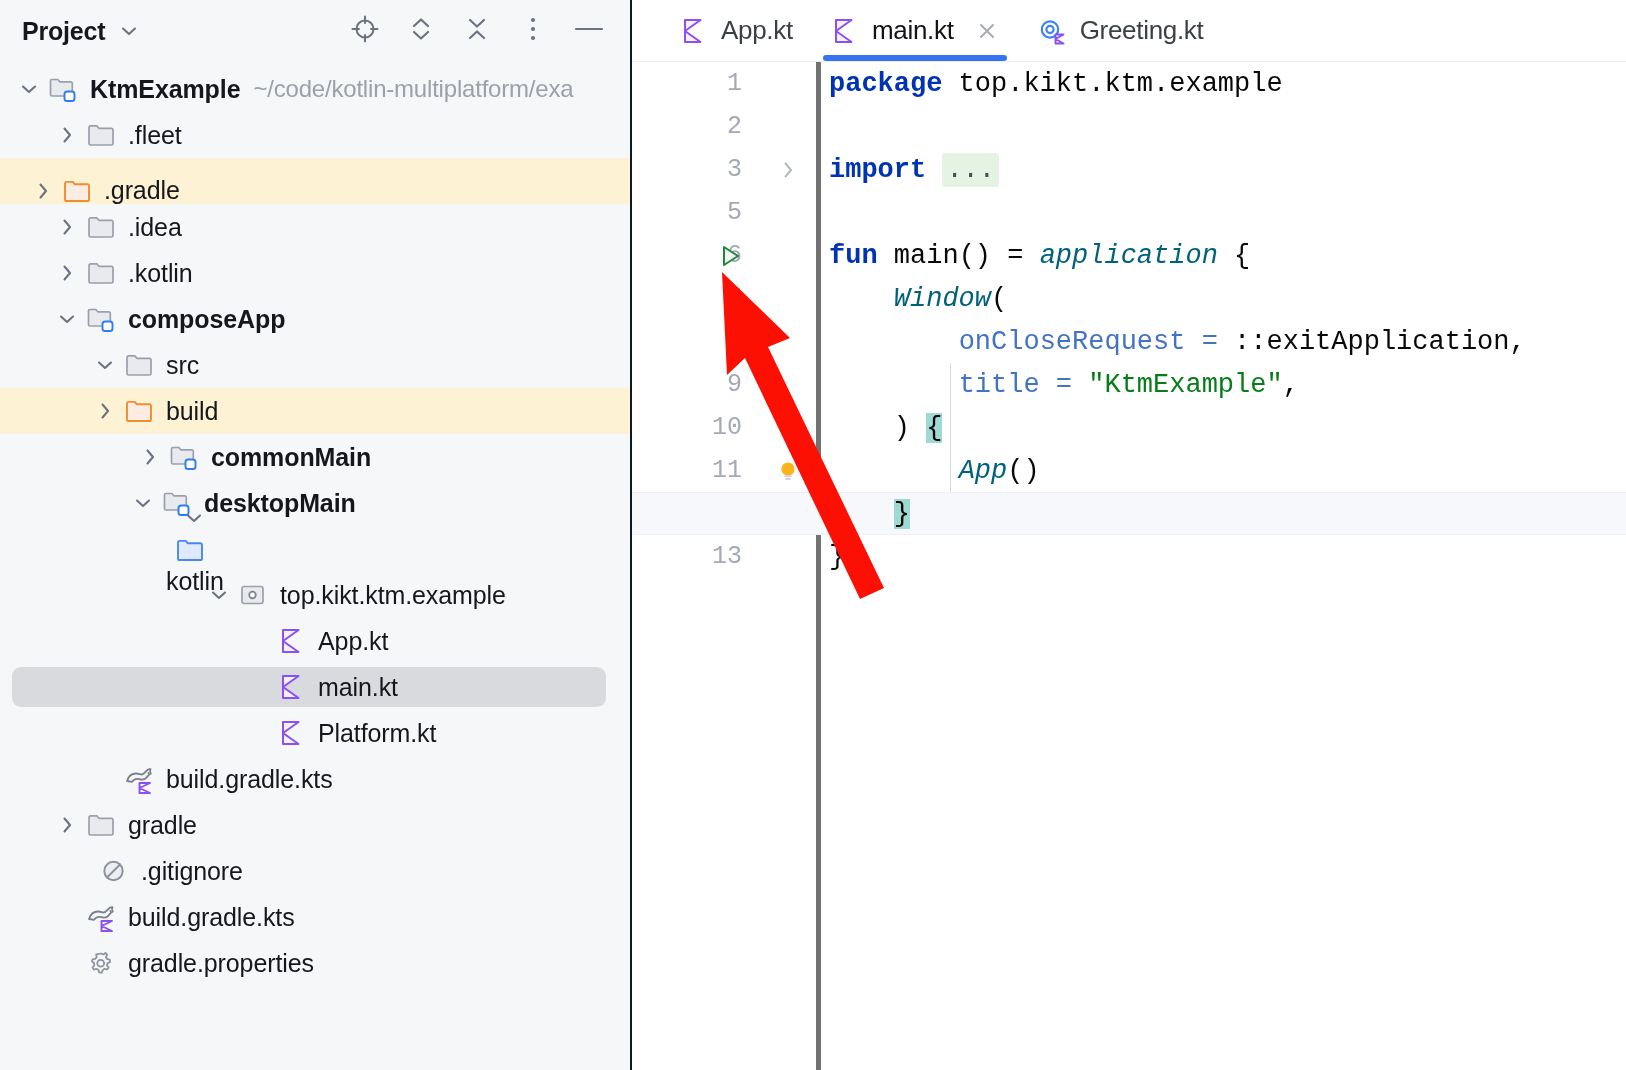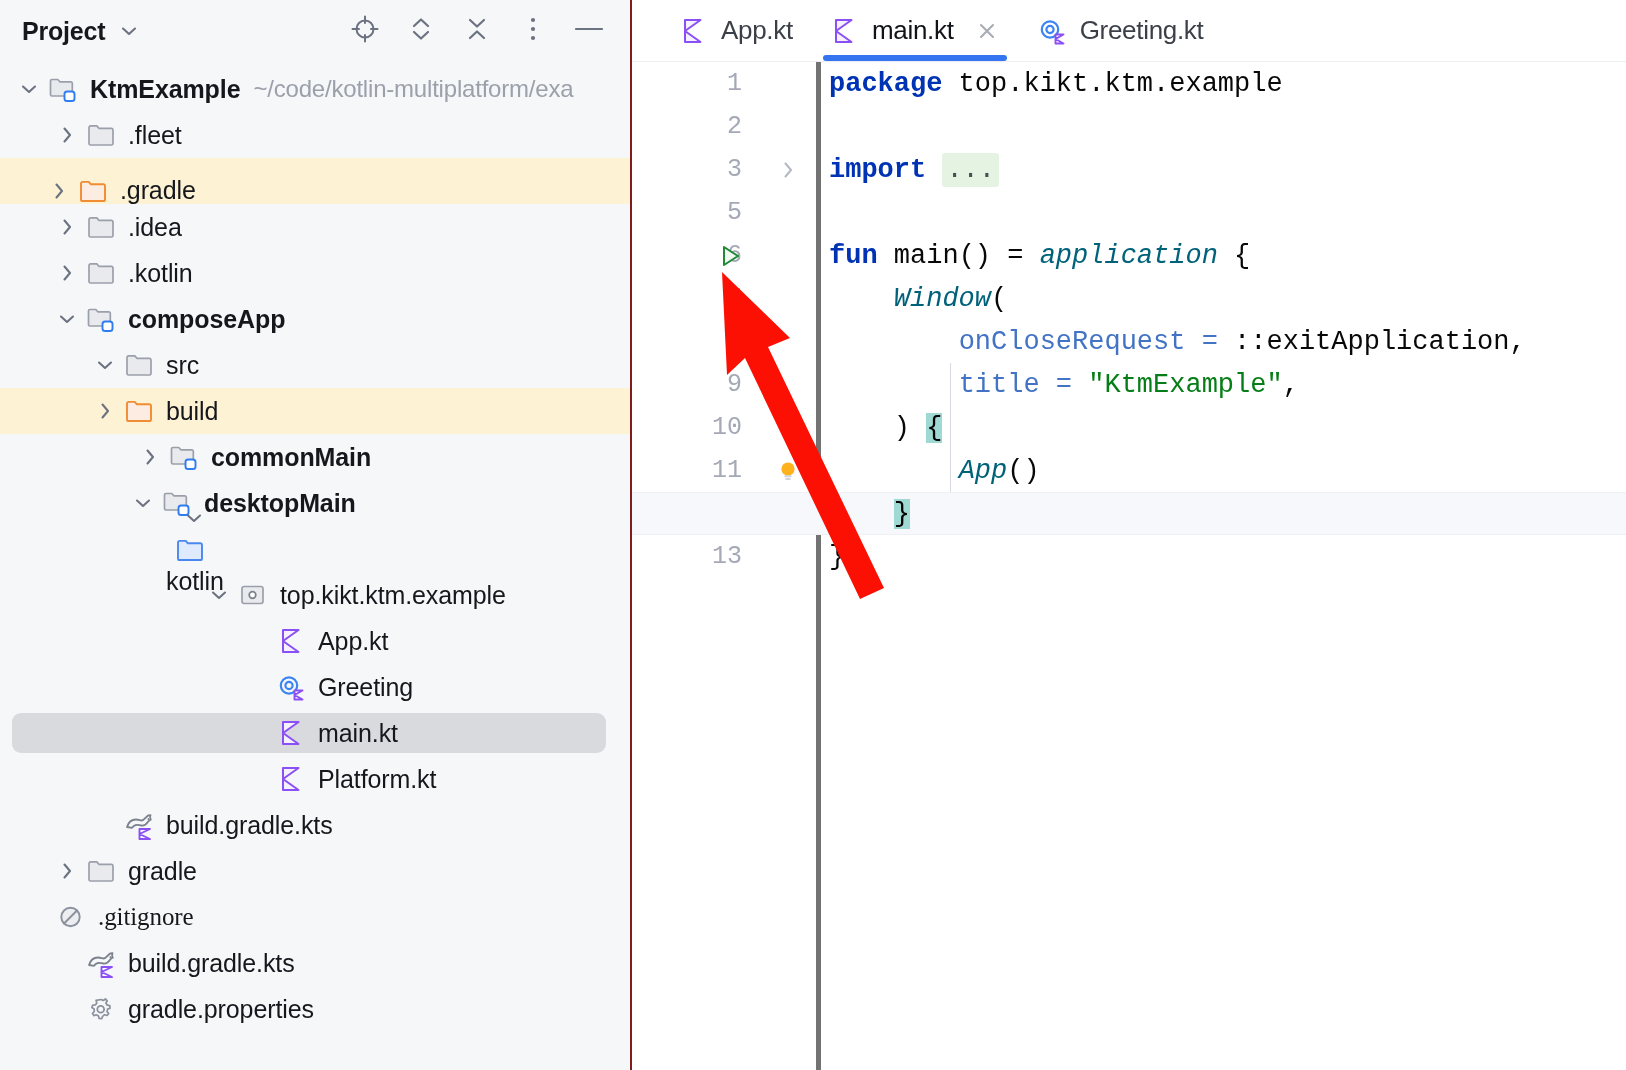--- a/index.html
+++ b/index.html
@@ -15,21 +15,21 @@
     position: relative;
     width: 1626px; height: 1070px;
     display: flex;
   }
 
   
   #sidebar {
     position: relative;
     width: 632px; height: 1070px;
     background: #f6f7f9;
-    border-right: 2px solid #7f1d1d;
+    border-right: 2px solid #0f172a;
     overflow: hidden;
     flex: 0 0 632px;
   }
   #sidebar-header {
     height: 62px;
     display: flex;
     align-items: center;
     padding: 0 18px 0 22px;
     position: relative;
   }
@@ -326,21 +326,21 @@
             </span>
             <span class="ficon">
               <svg width="30" height="30" viewBox="0 0 30 30">
                 <path d="M3 7.5a1.6 1.6 0 0 1 1.6-1.6h6.2l2.1 2.4h12.5a1.6 1.6 0 0 1 1.6 1.6v13.5a1.6 1.6 0 0 1-1.6 1.6H4.6A1.6 1.6 0 0 1 3 23.4z" fill="#e9eaee" stroke="#9aa0ab" stroke-width="1.7" stroke-linejoin="round"></path>
               </svg>
             </span>
             <span class="rlabel">.fleet</span>
           </div>
         </div>
         <div class="row excluded">
-          <div class="row-inner" style="padding-left: 44px; margin-top: 19px;">
+          <div class="row-inner" style="padding-left: 28px; margin-top: 19px;">
             <span class="arrow">
               <svg width="22" height="22" viewBox="0 0 22 22">
                 <path d="M8.5 4.5 L14 11 L8.5 17.5" fill="none" stroke="#6b7280" stroke-width="2.1" stroke-linecap="round" stroke-linejoin="round"></path>
               </svg>
             </span>
             <span class="ficon">
               <svg width="30" height="30" viewBox="0 0 30 30">
                 <path d="M3 7.5a1.6 1.6 0 0 1 1.6-1.6h6.2l2.1 2.4h12.5a1.6 1.6 0 0 1 1.6 1.6v13.5a1.6 1.6 0 0 1-1.6 1.6H4.6A1.6 1.6 0 0 1 3 23.4z" fill="#fcece1" stroke="#f08c32" stroke-width="1.9" stroke-linejoin="round"></path>
               </svg>
             </span>
@@ -492,37 +492,20 @@
               <svg width="22" height="22" viewBox="0 0 22 22">
                 <path d="M8.5 4.5 L14 11 L8.5 17.5" fill="none" stroke="#6b7280" stroke-width="2.1" stroke-linecap="round" stroke-linejoin="round"></path>
               </svg>
             </span>
             <span class="ficon">
               <svg width="30" height="30" viewBox="0 0 30 30">
                 <path d="M7 4 L22.5 4 L7 15 L22.5 26 L7 26 Z" fill="#f6f1fe" stroke="#8a4ff5" stroke-width="2" stroke-linejoin="round"></path>
               </svg>
             </span>
             <span class="rlabel">App.kt</span>
-          </div>
-        </div>
-        <div class="row">
-          <div class="row-inner" style="padding-left: 242px;">
-            <span class="arrow empty">
-              <svg width="22" height="22" viewBox="0 0 22 22">
-                <path d="M8.5 4.5 L14 11 L8.5 17.5" fill="none" stroke="#6b7280" stroke-width="2.1" stroke-linecap="round" stroke-linejoin="round"></path>
-              </svg>
-            </span>
-            <span class="ficon">
-              <svg width="30" height="30" viewBox="0 0 30 30">
-                <circle cx="13" cy="13.5" r="8.2" fill="none" stroke="#3b84f2" stroke-width="2.2"></circle>
-                <circle cx="13" cy="13.5" r="3.6" fill="none" stroke="#3b84f2" stroke-width="2.2"></circle>
-                <path d="M18.5 18.5 L26.5 18.5 L18.5 23 L26.5 27.5 L18.5 27.5 Z" fill="#ffffff" stroke="#8a4ff5" stroke-width="1.9" stroke-linejoin="round"></path>
-              </svg>
-            </span>
-            <span class="rlabel">Greeting</span>
           </div>
         </div>
         <div class="row selected">
           <div class="row-inner" style="padding-left: 242px;">
             <span class="arrow empty">
               <svg width="22" height="22" viewBox="0 0 22 22">
                 <path d="M8.5 4.5 L14 11 L8.5 17.5" fill="none" stroke="#6b7280" stroke-width="2.1" stroke-linecap="round" stroke-linejoin="round"></path>
               </svg>
             </span>
             <span class="ficon">
@@ -574,21 +557,21 @@
             </span>
             <span class="ficon">
               <svg width="30" height="30" viewBox="0 0 30 30">
                 <path d="M3 7.5a1.6 1.6 0 0 1 1.6-1.6h6.2l2.1 2.4h12.5a1.6 1.6 0 0 1 1.6 1.6v13.5a1.6 1.6 0 0 1-1.6 1.6H4.6A1.6 1.6 0 0 1 3 23.4z" fill="#e9eaee" stroke="#9aa0ab" stroke-width="1.7" stroke-linejoin="round"></path>
               </svg>
             </span>
             <span class="rlabel">gradle</span>
           </div>
         </div>
         <div class="row">
-          <div class="row-inner" style="padding-left: 22px; font-family: Liberation Serif, serif;">
+          <div class="row-inner" style="padding-left: 65px;">
             <span class="arrow empty">
               <svg width="22" height="22" viewBox="0 0 22 22">
                 <path d="M8.5 4.5 L14 11 L8.5 17.5" fill="none" stroke="#6b7280" stroke-width="2.1" stroke-linecap="round" stroke-linejoin="round"></path>
               </svg>
             </span>
             <span class="ficon">
               <svg width="30" height="30" viewBox="0 0 30 30">
                 <circle cx="14.5" cy="15" r="9.2" fill="#eceef1" stroke="#8b919d" stroke-width="1.9"></circle>
                 <path d="M8 21.5 L21 8.5" stroke="#8b919d" stroke-width="1.9" stroke-linecap="round"></path>
               </svg>

